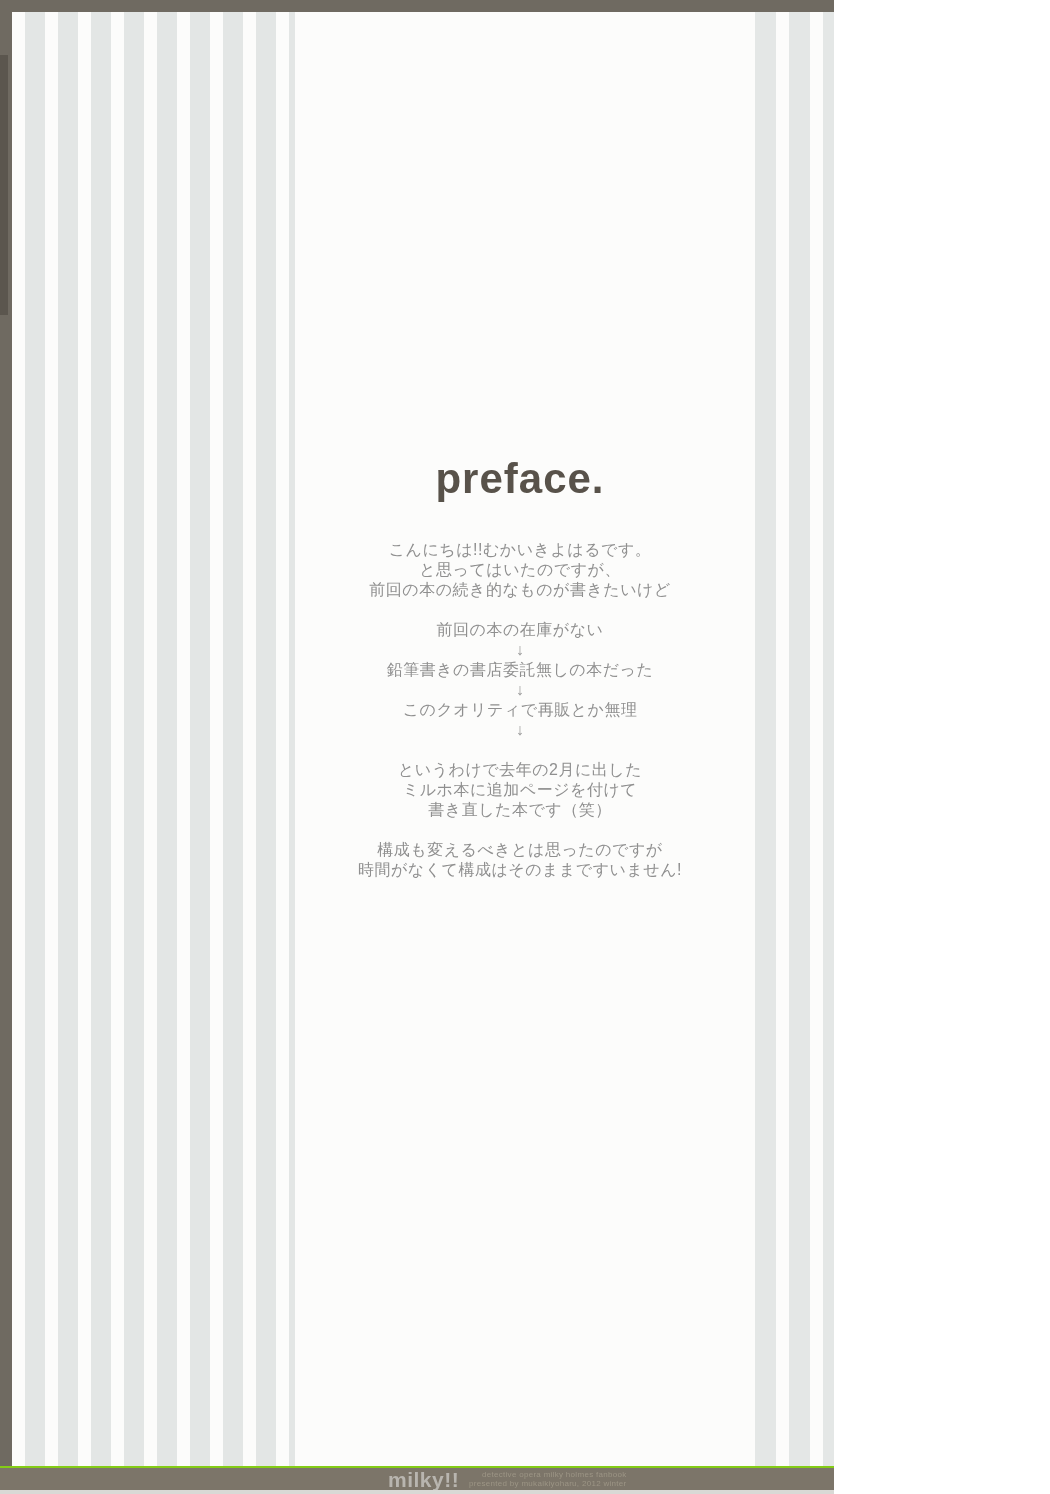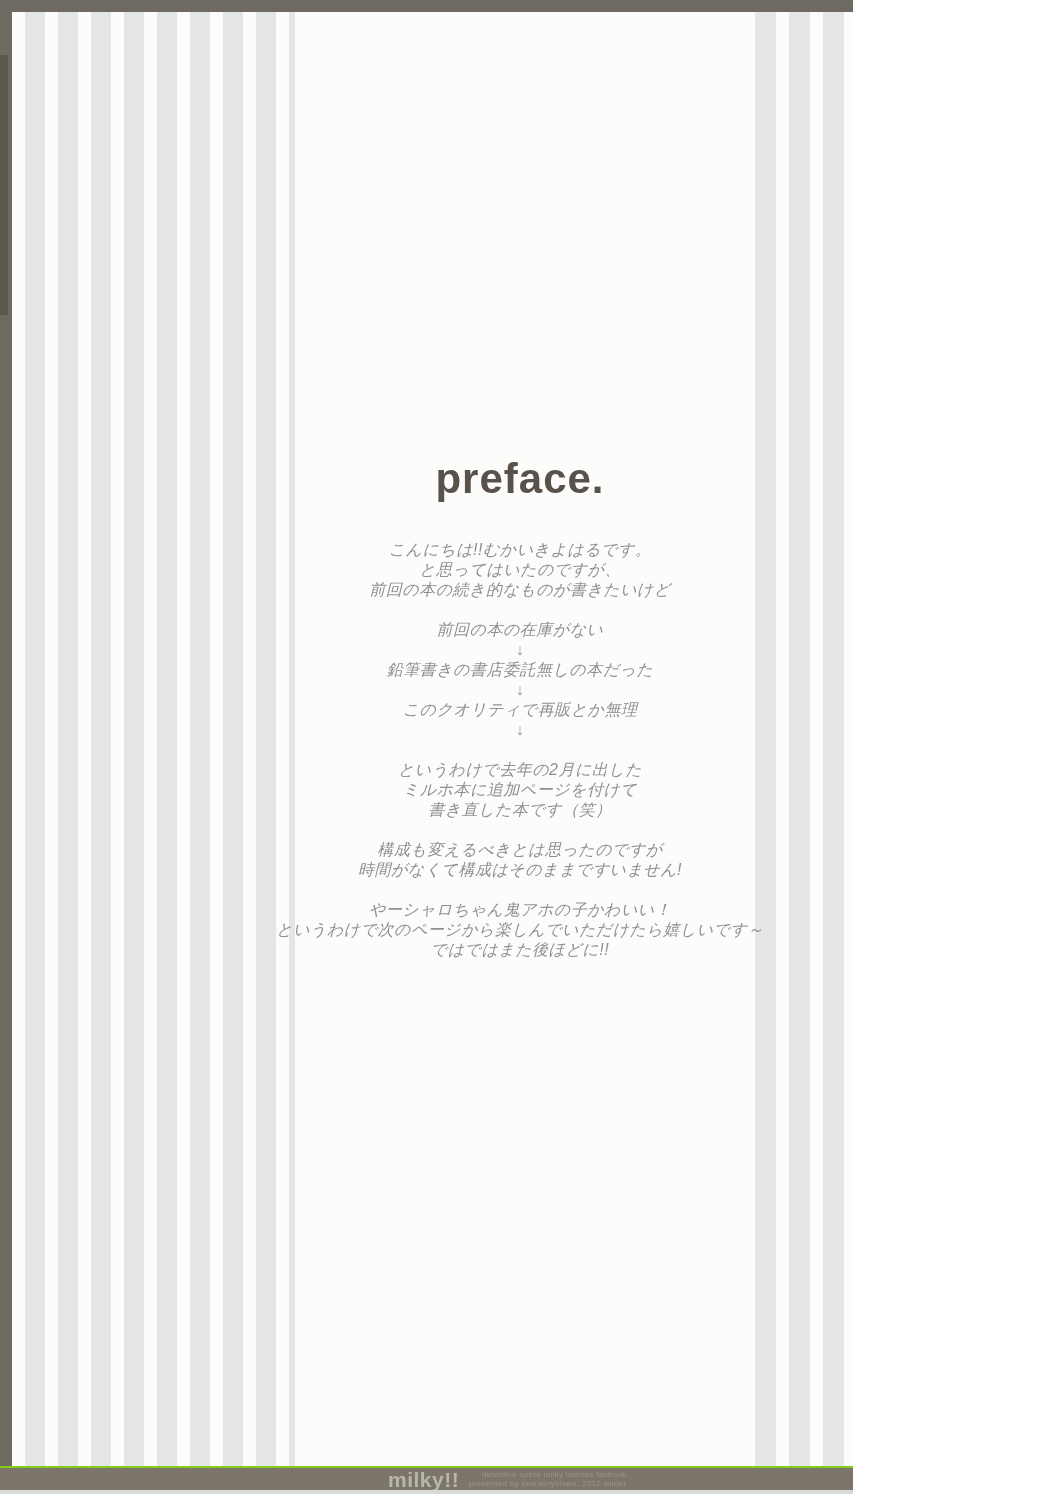--- a/index.html
+++ b/index.html
@@ -3,21 +3,20 @@
 <meta charset="utf-8">
 <style>
   html, body { margin: 0; padding: 0; }
   .scan {
     position: relative;
     width: 834px;
     height: 1494px;
     background: #6f6a61;
     overflow: hidden;
     font-family: "Liberation Sans", sans-serif;
-    padding-left: 19px;
   }
   
   .page {
     position: absolute;
     left: 12px;
     top: 12px;
     width: 1016px;
     height: 1454px;
     background: #fcfcfb;
   }
@@ -51,21 +50,20 @@
   .paras {
     position: absolute;
     top: 528px;
     left: 0;
     width: 100%;
     text-align: center;
     font-size: 16px;
     line-height: 20px;
     color: #8f8f8f;
     letter-spacing: 0.5px;
-    font-style: italic;
   }
   .para { margin: 0 0 20px 0; }
   .line { white-space: nowrap; }
   .arrow { color: #9a9a9a; }
   
   .footer-bar {
     position: absolute;
     left: 0;
     bottom: 4px;
     width: 100%;
@@ -139,25 +137,20 @@
         </div>
         <div class="para">
           <div class="line">というわけで去年の2月に出した</div>
           <div class="line">ミルホ本に追加ページを付けて</div>
           <div class="line">書き直した本です（笑）</div>
         </div>
         <div class="para">
           <div class="line">構成も変えるべきとは思ったのですが</div>
           <div class="line">時間がなくて構成はそのままですいません!</div>
         </div>
-        <div class="para">
-          <div class="line">やーシャロちゃん鬼アホの子かわいい！</div>
-          <div class="line">というわけで次のページから楽しんでいただけたら嬉しいです～</div>
-          <div class="line">ではではまた後ほどに!!</div>
-        </div>
       </div>
   </div>
 
   <div class="footer-bar">
     <span class="logo">milky!!</span>
     <span class="credits">
       <div>detective opera milky holmes fanbook</div>
       <div>presented by mukaikiyoharu, 2012 winter</div>
     </span>
   </div>

